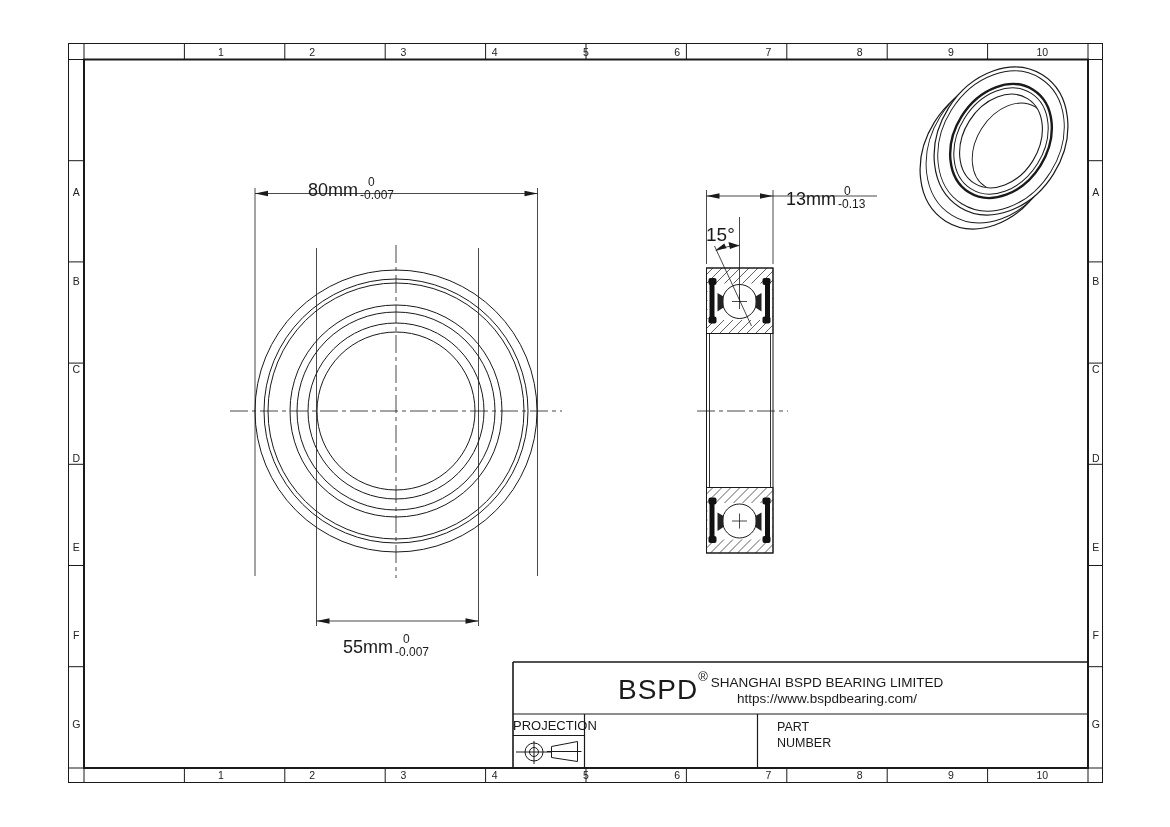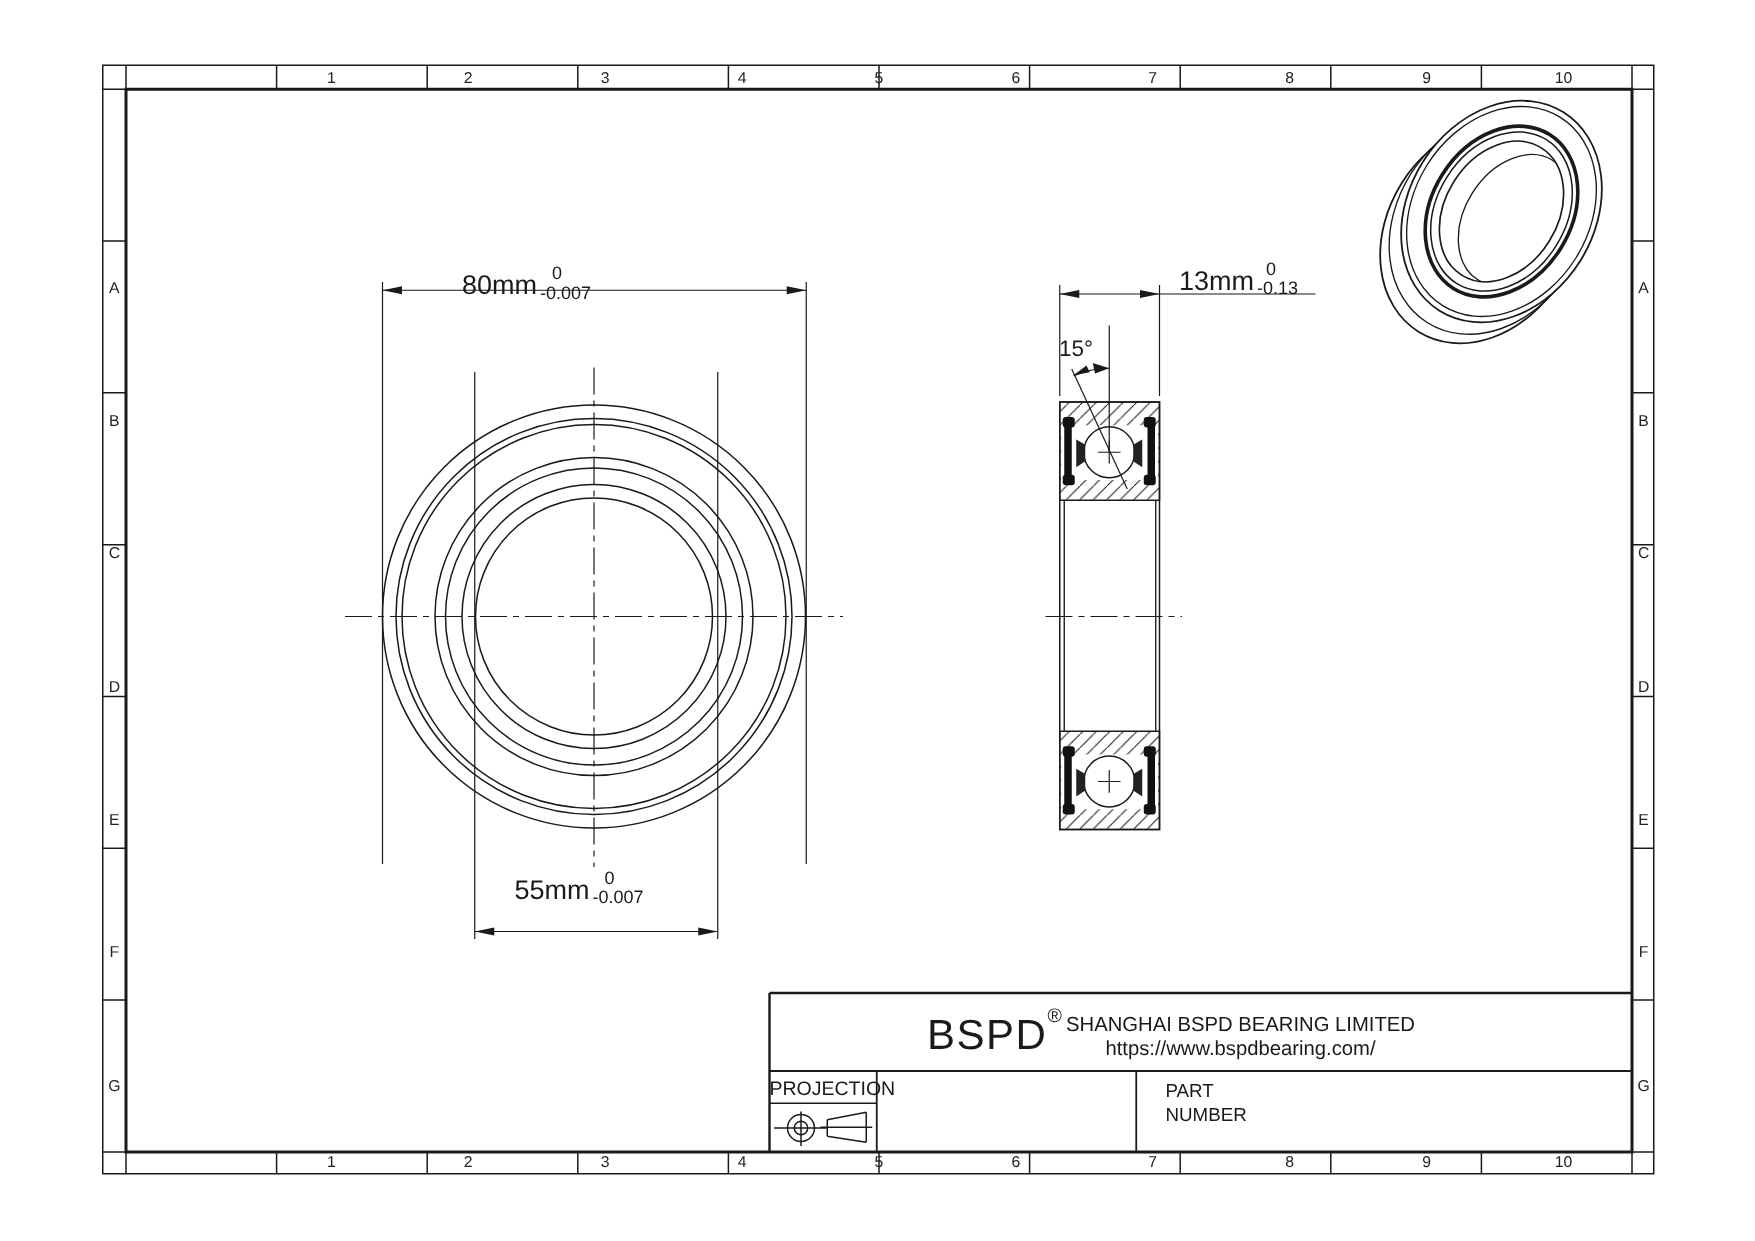--- a/index.html
+++ b/index.html
@@ -12,21 +12,21 @@
   .strip-h span{flex:1;text-align:center;display:flex;align-items:center;justify-content:center;}
   .strip-top{top:43.5px;height:16px;}
   .strip-bottom{top:768px;height:14.5px;}
   .strip-v{top:59.5px;height:708.5px;width:15.5px;flex-direction:column;}
   .strip-v span{flex:1;display:flex;align-items:center;justify-content:center;}
   .strip-left{left:68.5px;}
   .strip-right{left:1088px;}
   
   .dim{position:absolute;display:flex;align-items:center;height:30px;font-size:18px;margin-top:12px;}
   .tol{display:flex;flex-direction:column;font-size:12px;line-height:13px;margin-left:2px;text-align:left;transform:translateY(-1px);}
-  .deg{position:absolute;font-size:15px;}
+  .deg{position:absolute;font-size:19px;}
   
   .logo{position:absolute;left:618px;top:669px;font-size:28px;letter-spacing:1px;}
   .logo sup{font-size:13px;vertical-align:18px;letter-spacing:0;}
   .company{position:absolute;left:703px;top:675px;width:248px;text-align:center;font-size:13.5px;}
   .url{position:absolute;left:703px;top:691px;width:248px;text-align:center;font-size:13.5px;}
   .projlabel{position:absolute;left:513px;top:718px;width:71px;text-align:left;font-size:13px;}
   .product{position:absolute;left:585px;top:719px;width:172px;text-align:center;font-size:13px;line-height:16px;}
   .partlabel{position:absolute;left:765px;top:719px;font-size:12.5px;line-height:16px;margin-left:12px;}
   .partnum{position:absolute;left:830px;top:722px;width:250px;text-align:center;font-size:19.5px;}
   .block{display:block;}
@@ -204,28 +204,28 @@
       <span>G</span>
     </div>
 
 <div class="dim" style="left:308px;top:163px;">
   <span>80mm</span>
   <span class="tol">
     <i style="font-style:normal;padding-left:8px;">0</i>
     <i style="font-style:normal;">-0.007</i>
   </span>
 </div>
-<div class="dim" style="left:343px;top:566px;align-items:center;">
+<div class="dim" style="left:343px;top:620px;align-items:center;">
   <span>55mm</span>
   <span class="tol">
     <i style="font-style:normal;padding-left:8px;">0</i>
     <i style="font-style:normal;">-0.007</i>
   </span>
 </div>
-<div class="dim" style="left:786px;top:160px;justify-content:flex-end;">
+<div class="dim" style="left:786px;top:172px;justify-content:flex-end;">
   <span>13mm</span>
   <span class="tol">
     <i style="font-style:normal;padding-left:6px;">0</i>
     <i style="font-style:normal;">-0.13</i>
   </span>
 </div>
 <div class="deg" style="left:706px;top:224px;">15°</div>
 
 <div class="logo"><span>BSPD</span><sup>®</sup></div>
 <div class="company">SHANGHAI BSPD BEARING LIMITED</div>

